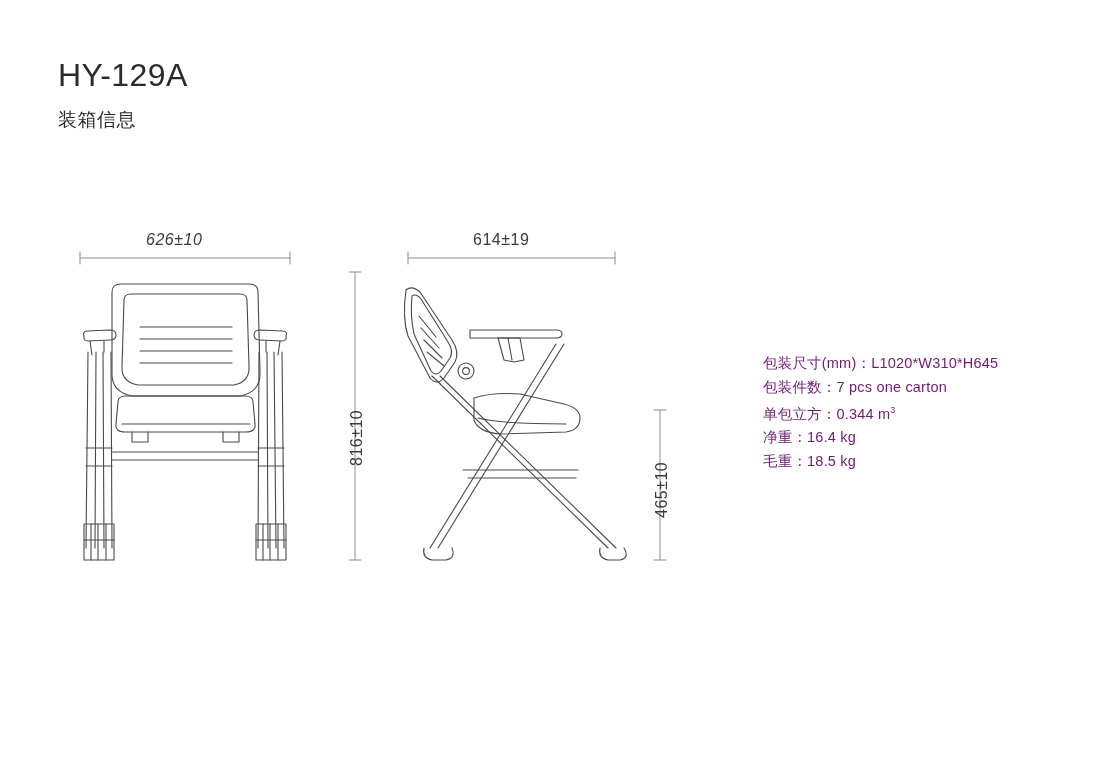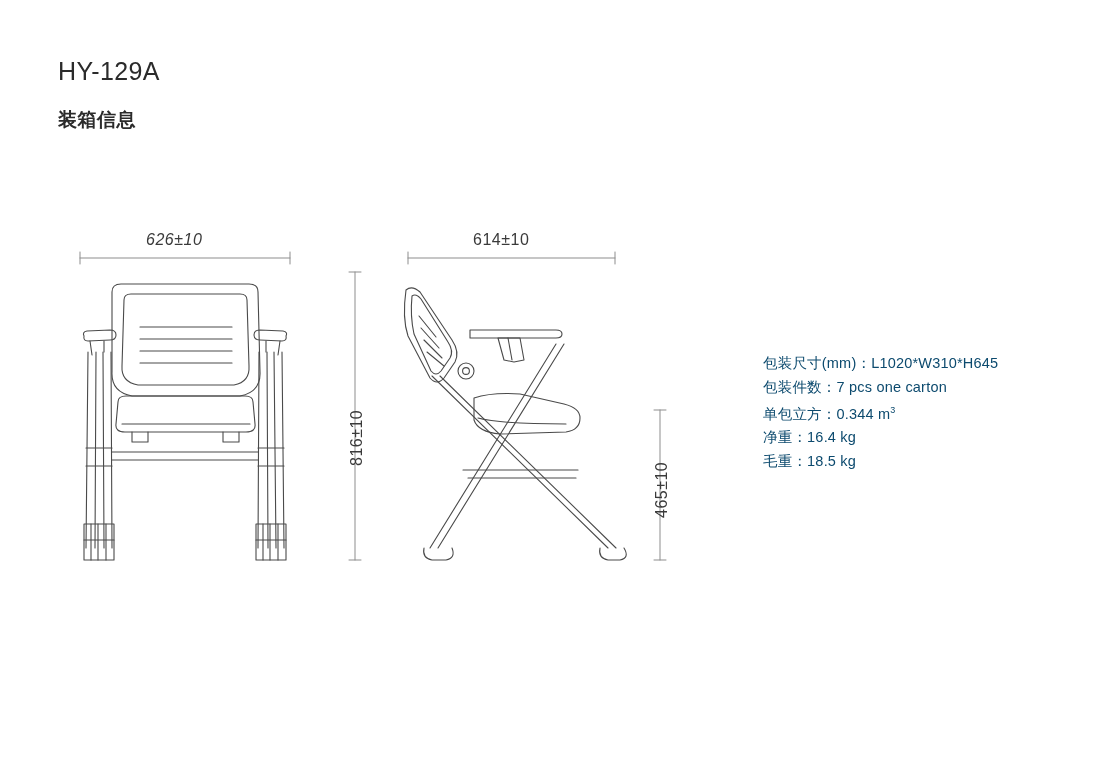--- a/index.html
+++ b/index.html
@@ -17,32 +17,32 @@
   }
   .page {
     position: absolute;
     inset: 0;
   }
   
   .model-title {
     position: absolute;
     left: 58px;
     top: 57px;
-    font-size: 25px;
+    font-size: 32px;
     font-weight: 400;
     letter-spacing: 0.4px;
     color: #2b2b2b;
     white-space: nowrap;
   }
   .section-title {
     position: absolute;
     left: 58px;
     top: 107px;
     font-size: 19px;
-    font-weight: 700;
+    font-weight: 400;
     letter-spacing: 0.5px;
     color: #2b2b2b;
     white-space: nowrap;
     text-align: right;
   }
 
   
   .drawings {
     position: absolute;
     left: 0;
@@ -65,21 +65,21 @@
   
   .specs {
     position: absolute;
     left: 763px;
     top: 352px;
     width: 320px;
   }
   .spec-row {
     font-size: 14.5px;
     line-height: 23.5px;
-    color: #0c4a6e;
+    color: #701a75;
     white-space: nowrap;
   }
   .spec-label {
     letter-spacing: 0.2px;
   }
   .spec-value {
     letter-spacing: 0.2px;
   }
   sup {
     font-size: 9px;
@@ -208,21 +208,21 @@
 
         <line x1="463" y1="470" x2="578" y2="470"></line>
         <line x1="468" y1="478" x2="576" y2="478"></line>
 
       </g>
     </svg>
 
     
     <div class="dim-label" style="left:146px; top:231px;font-style:italic;">626±10</div>
     <div class="dim-label vertical" style="left:348px; top:466px;">816±10</div>
-    <div class="dim-label" style="left:473px; top:231px;">614±10</div>
+    <div class="dim-label" style="left:473px; top:231px;">614±19</div>
     <div class="dim-label vertical" style="left:653px; top:518px;">465±10</div>
   </div>
 
   <div class="specs">
 
     <div class="spec-row">
       <span class="spec-label">包装尺寸(mm)：</span><span class="spec-value">L1020*W310*H645</span>
     </div>
 
     <div class="spec-row">

